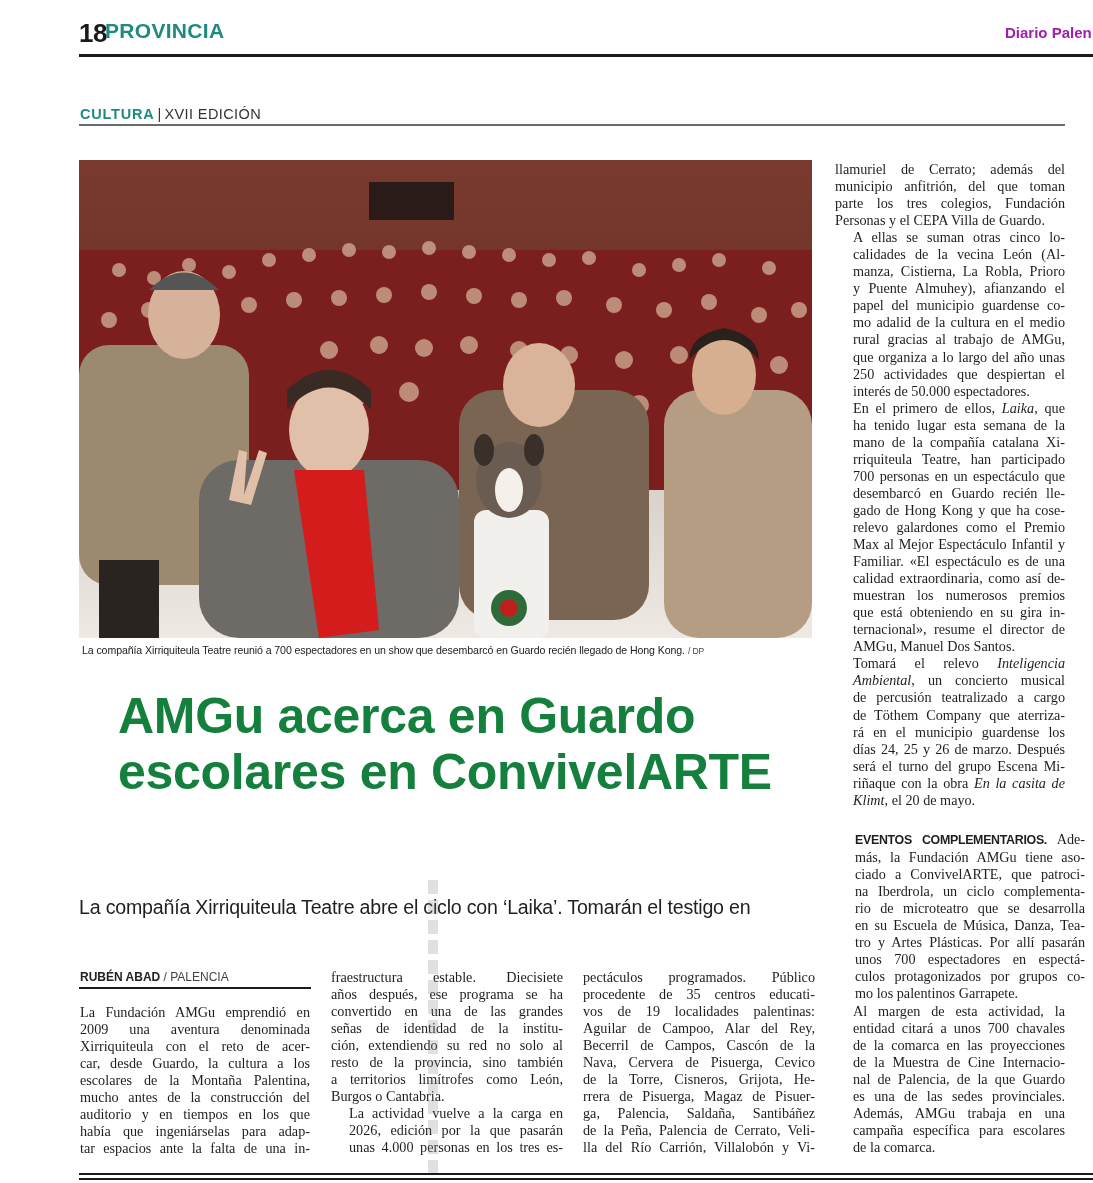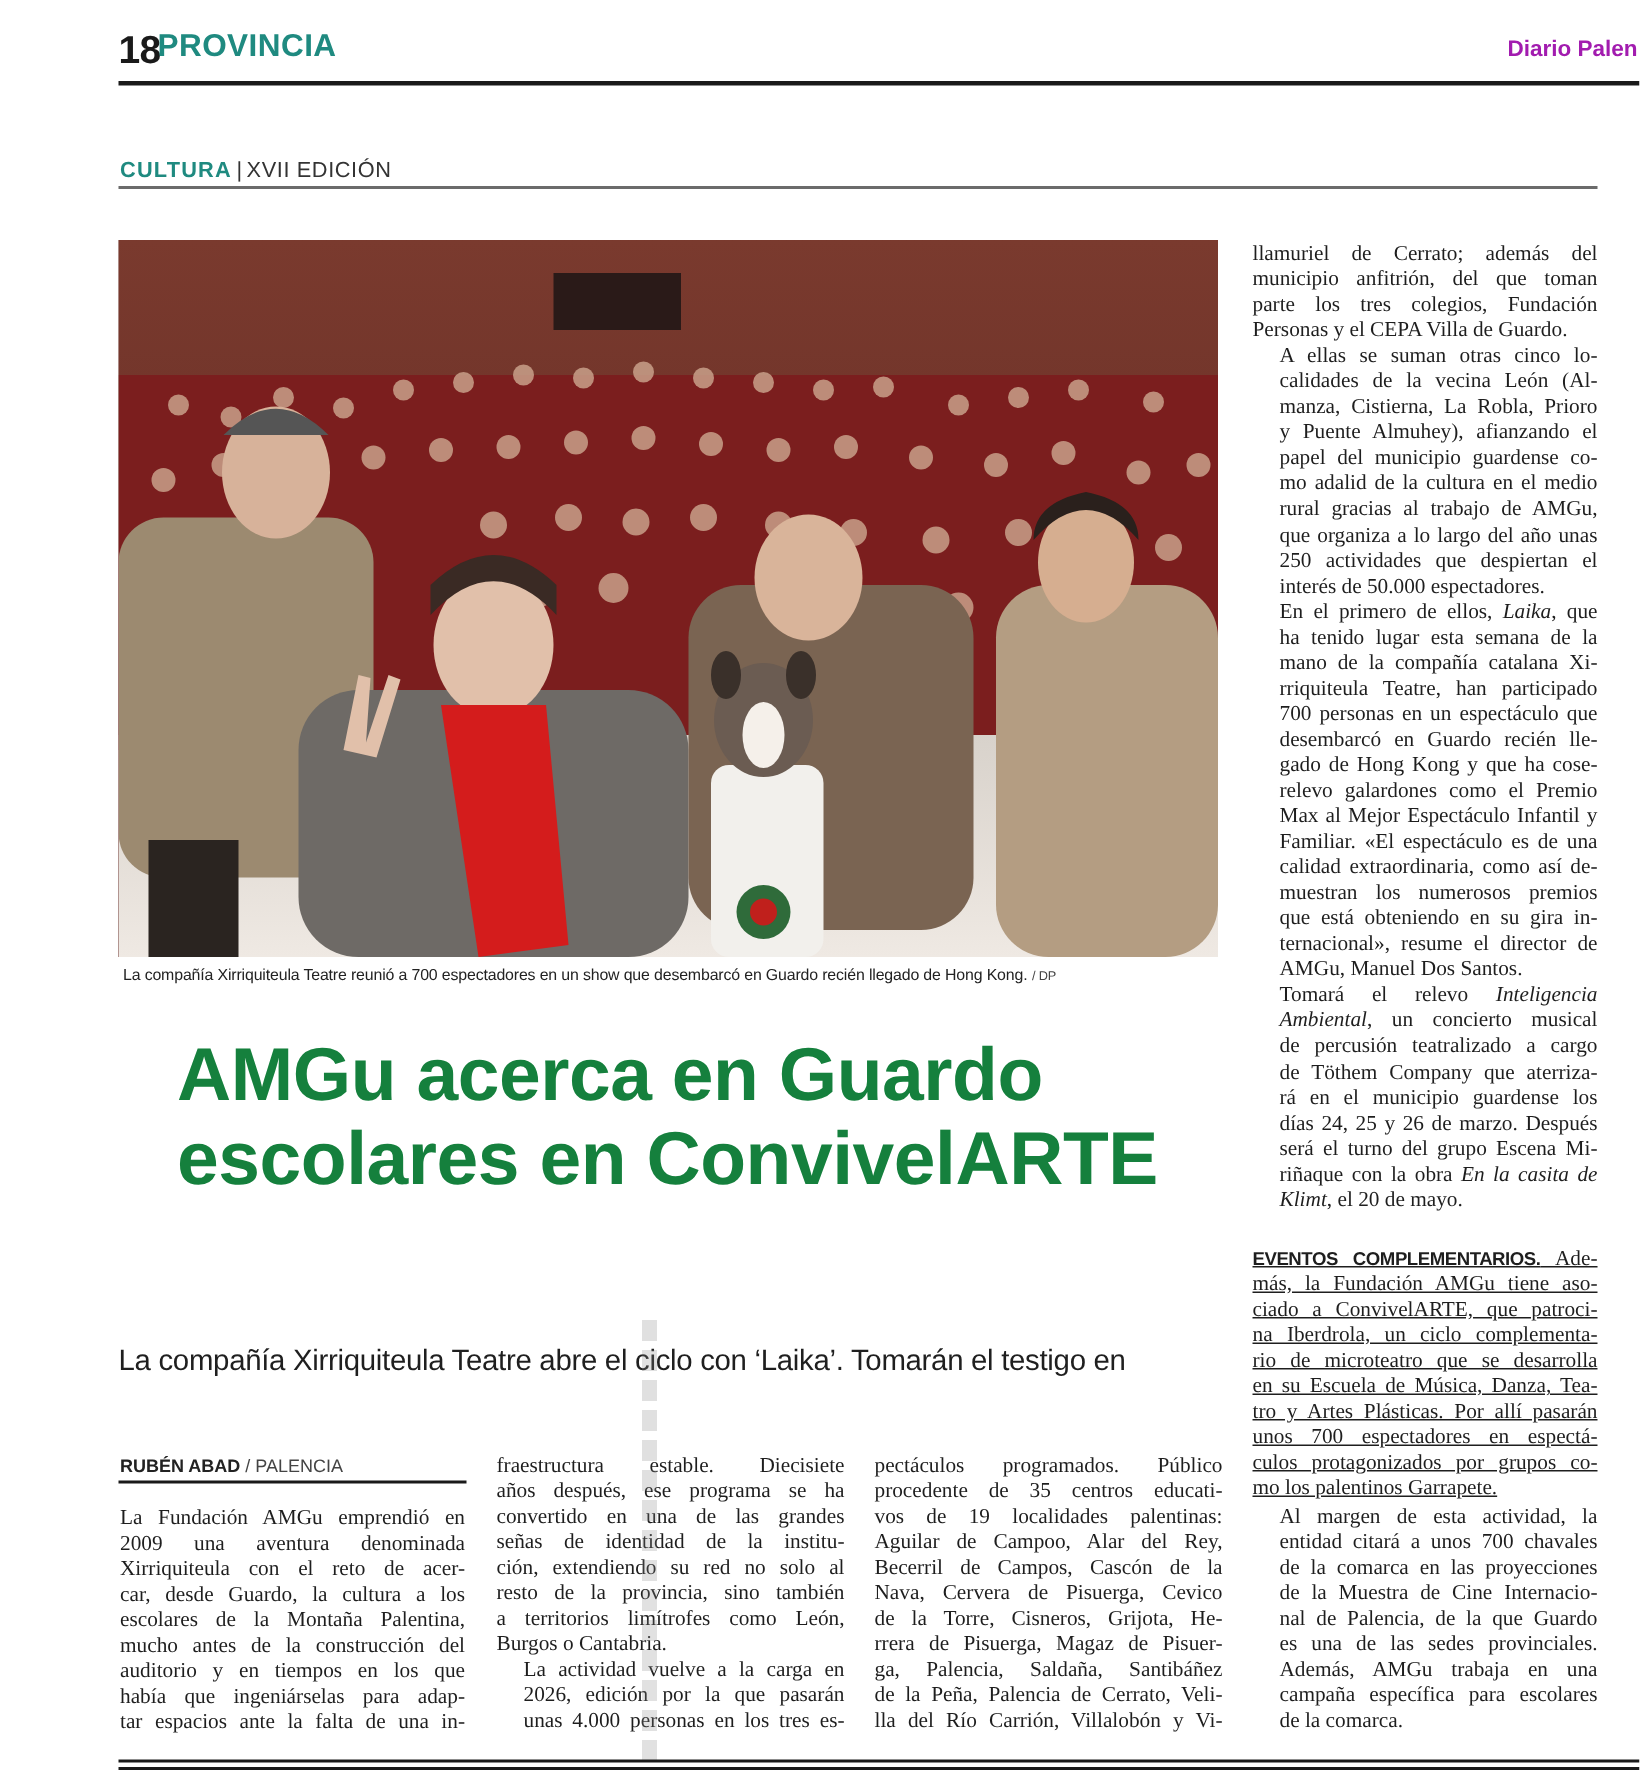--- a/index.html
+++ b/index.html
@@ -44,21 +44,21 @@
   
   .col { font-size: 14.2px; line-height: 17.05px; color: #1e1e1e; text-align: justify; }
   .col p { margin: 0; }
   .col p.indent { text-indent: 18px; }
   .col .ln { display: block; white-space: nowrap; text-align-last: justify; }
   .col .ln.last { text-align-last: left; }
   #col1 { left: 80px; top: 1004px; width: 230px; }
   #col2 { left: 331px; top: 969px; width: 232px; }
   #col3 { left: 583px; top: 969px; width: 232px; }
   #col4 { left: 835px; top: 161px; width: 230px; }
-  #col4b { left: 835px; top: 831px; width: 230px; text-decoration: underline; }
+  #col4b { left: 855px; top: 831px; width: 230px; }
   #col4c { left: 835px; top: 1003px; width: 230px; }
   .lead { font-family: "Liberation Sans", sans-serif; font-weight: bold; font-size: 12.4px; letter-spacing: -0.3px; }
   i { font-style: italic; }
 
   
   #foot-rule1 { left: 79px; top: 1173px; width: 1014px; height: 2px; background: #1a1a1a; }
   #foot-rule2 { left: 79px; top: 1178px; width: 1014px; height: 2px; background: #1a1a1a; }
 
   
   #watermark { left: 418px; top: 880px; width: 30px; height: 300px; opacity: 0.25; }

